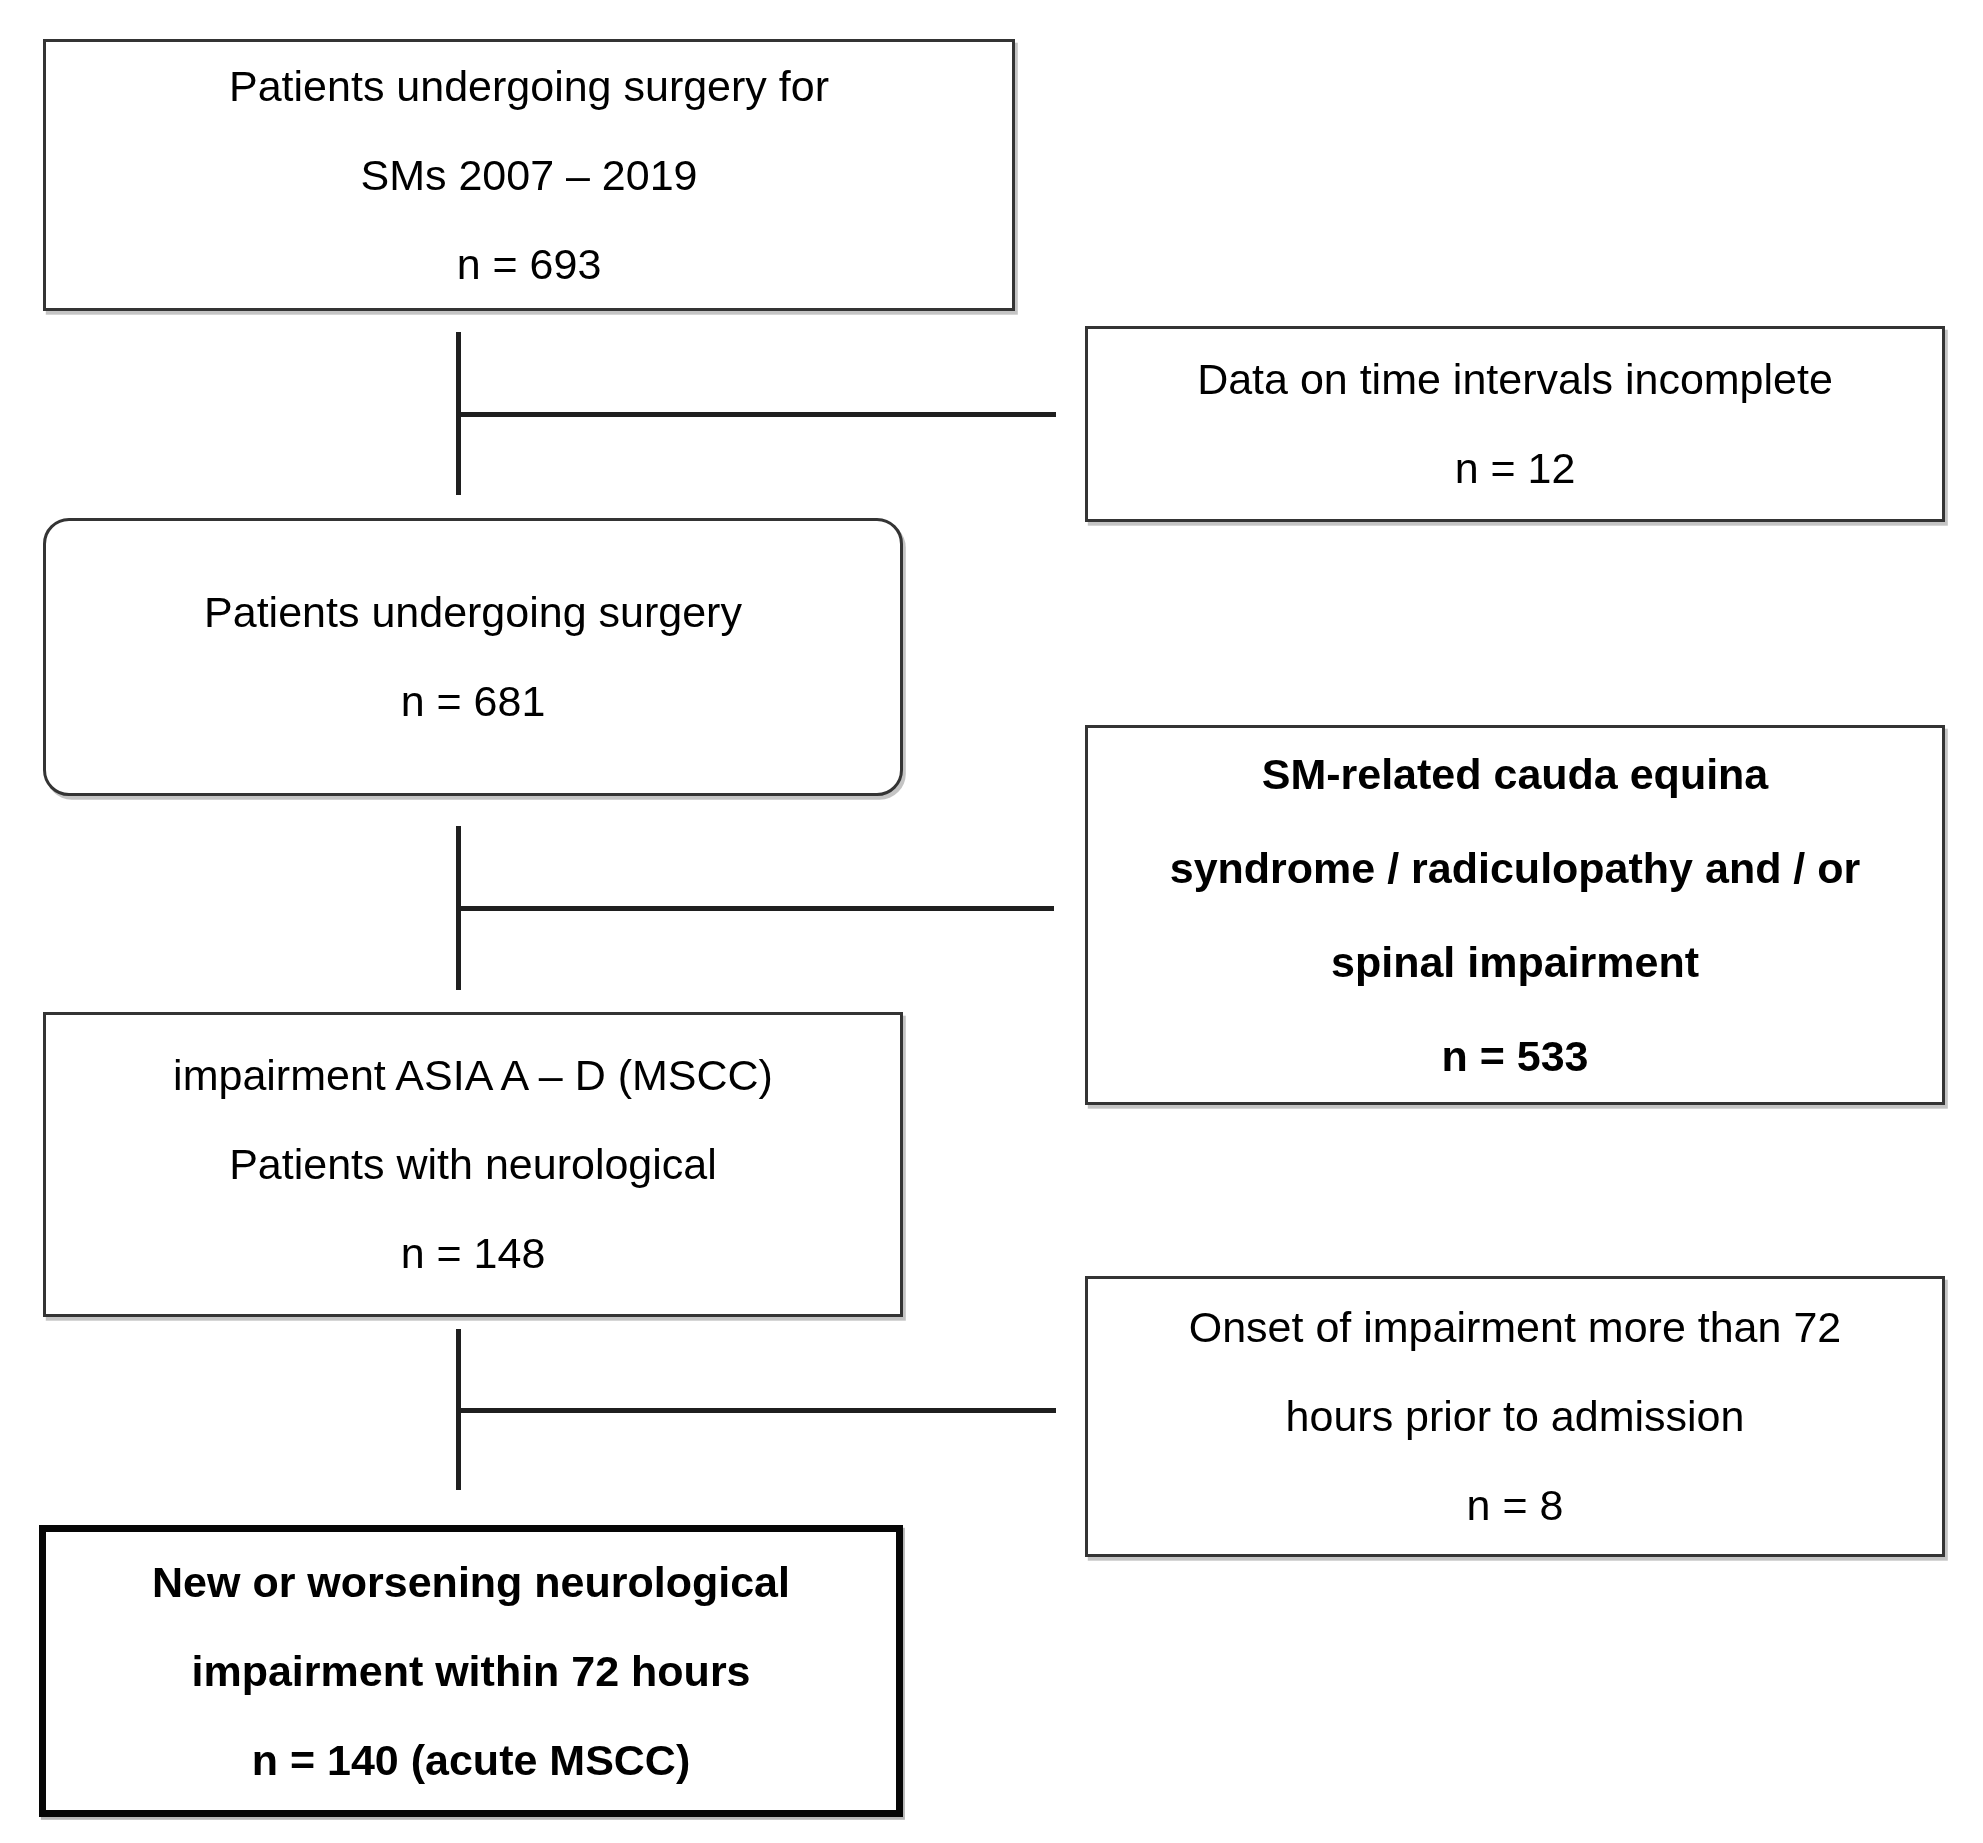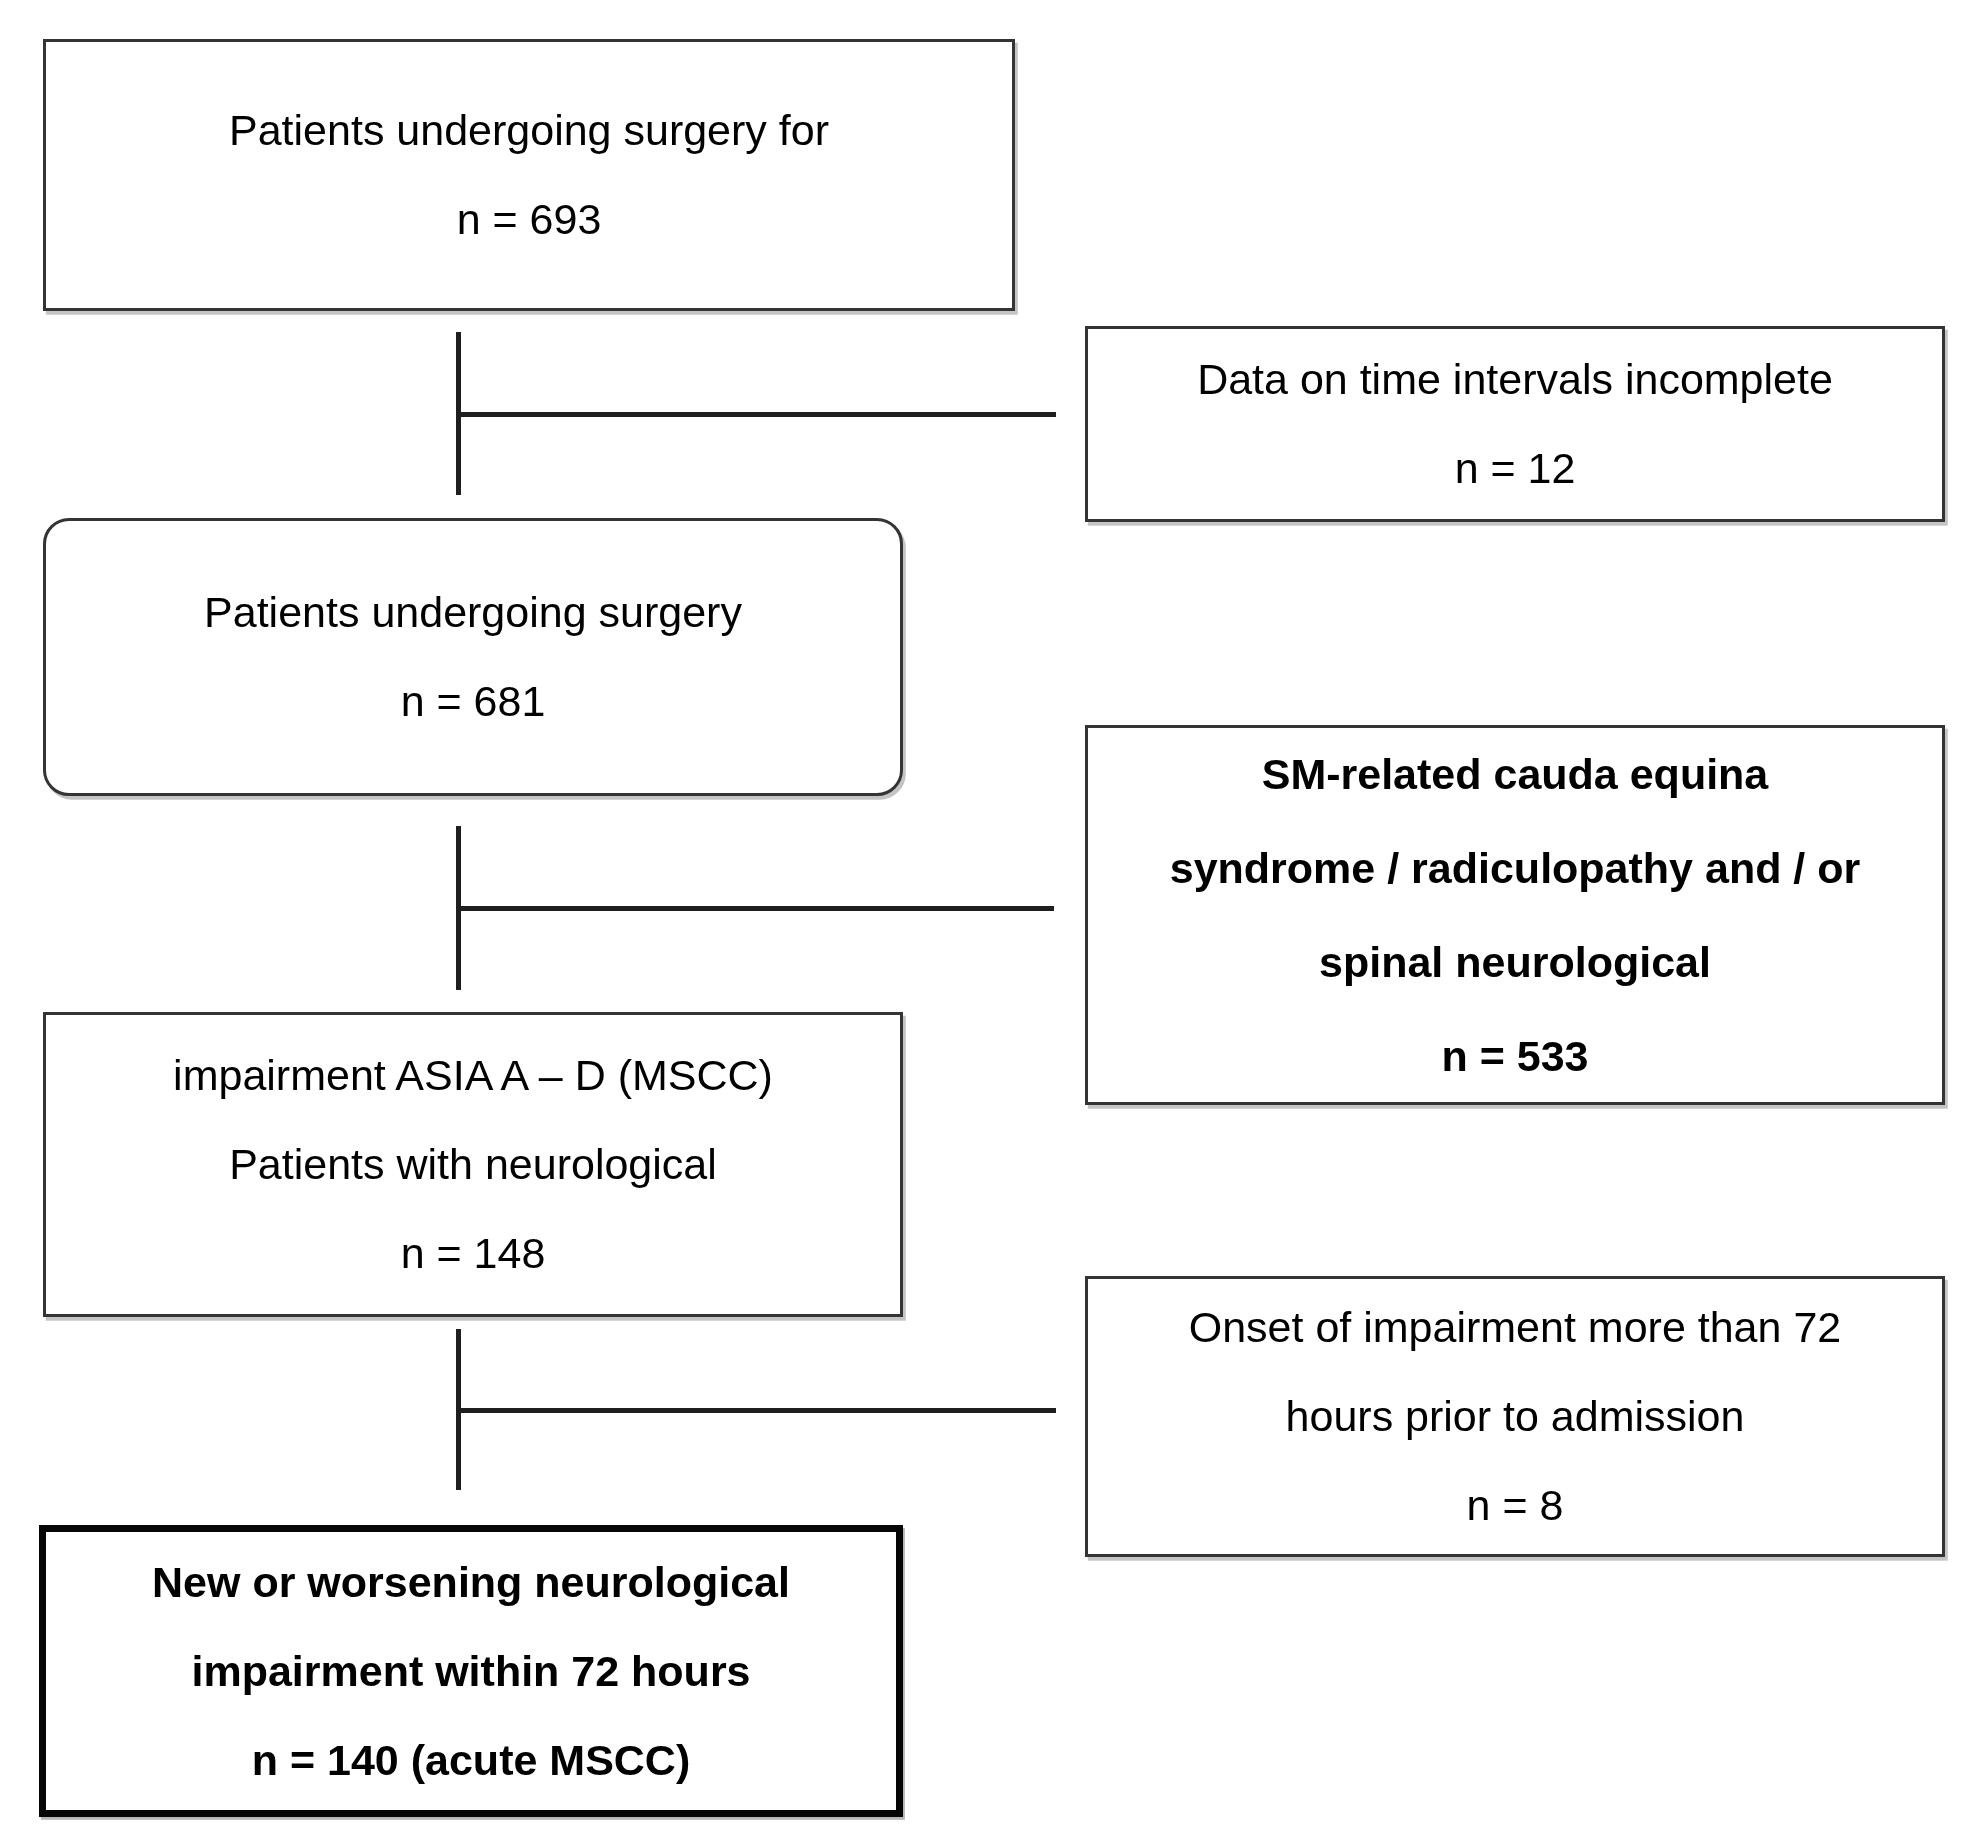--- a/index.html
+++ b/index.html
@@ -52,20 +52,21 @@
     background: #1f1f1f;
   }
 </style>
 </head>
 <body>
 
 <div class="canvas">
 
   <div class="fbox" style="left:43px; top:39px; width:972px; height:272px;">
     <div class="line">Patients undergoing surgery for</div>
+    <div class="line">SMs 2007 – 2019</div>
     <div class="line">n = 693</div>
   </div>
 
   <div class="connector" style="left:456px; top:332px; width:4.7px; height:163px;"></div>
   <div class="connector" style="left:456px; top:412px; width:600px; height:4.7px;"></div>
 
   <div class="fbox" style="left:1085px; top:326px; width:860px; height:196px;">
     <div class="line">Data on time intervals incomplete</div>
     <div class="line">n = 12</div>
   </div>
@@ -74,21 +75,21 @@
     <div class="line">Patients undergoing surgery</div>
     <div class="line">n = 681</div>
   </div>
 
   <div class="connector" style="left:456px; top:826px; width:4.7px; height:164px;"></div>
   <div class="connector" style="left:456px; top:906px; width:598px; height:4.7px;"></div>
 
   <div class="fbox loose" style="left:1085px; top:725px; width:860px; height:380px;">
     <div class="line">SM-related cauda equina</div>
     <div class="line">syndrome / radiculopathy and / or</div>
-    <div class="line">spinal neurological</div>
+    <div class="line">spinal impairment</div>
     <div class="line">n = 533</div>
   </div>
 
   <div class="fbox" style="left:43px; top:1012px; width:860px; height:305px;">
     <div class="line">impairment ASIA A – D (MSCC)</div>
     <div class="line">Patients with neurological</div>
     <div class="line">n = 148</div>
   </div>
 
   <div class="connector" style="left:456px; top:1329px; width:4.7px; height:161px;"></div>

